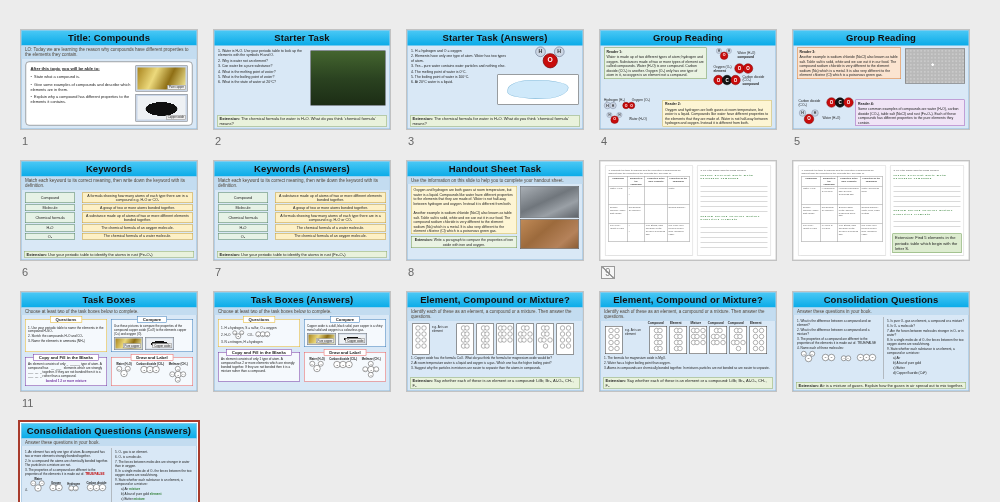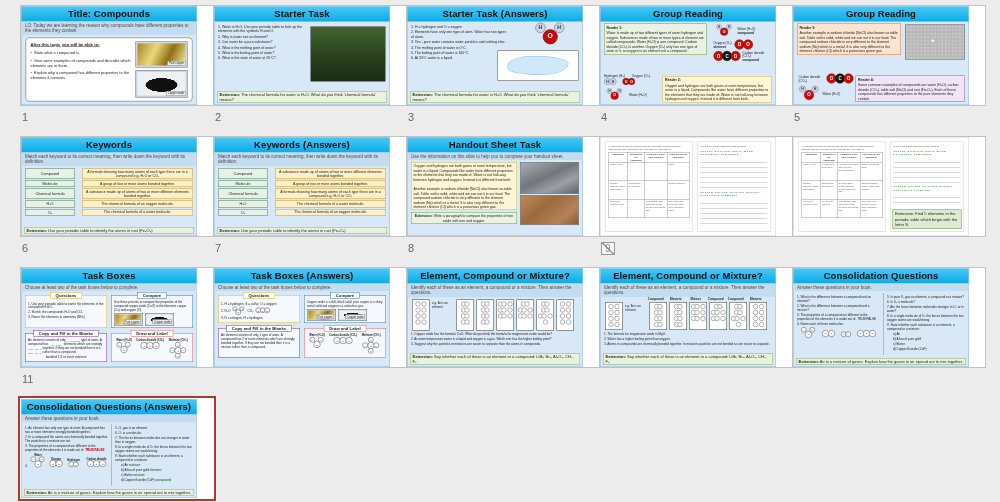--- a/index.html
+++ b/index.html
@@ -1,22 +1,22 @@
 <!DOCTYPE html>
 <html><head>
 <meta charset="utf-8">
 <style>
   html,body{margin:0;padding:0;}
   body{width:1000px;height:502px;background:#ececec;overflow:hidden;
        font-family:"Liberation Sans",sans-serif;-webkit-font-smoothing:antialiased;}
   .sorter{display:grid;grid-template-columns:repeat(5,176px);column-gap:17px;
           grid-auto-rows:131px;padding:6px 0 0 21px;}
   .cell{position:relative;}
-  .thumb{width:192px;height:99px;background:#fff;position:relative;overflow:hidden;
-         box-shadow:0 0 0 1px #c2c2c2;cursor:pointer;}
+  .thumb{width:176px;height:99px;background:#fff;position:relative;overflow:hidden;
+         box-shadow:0 0 0 1px #c2c2c2;cursor:pointer;margin-top:24px;}
   .cell.selected .thumb{box-shadow:0 0 0 1px #fff,0 0 0 3px #a83b2c;}
   .inner{width:352px;height:198px;transform:scale(.5);transform-origin:0 0;position:absolute;top:0;left:0;}
   .num{font-size:11px;color:#666;margin:6px 0 0 1px;}
   .hiddennum{display:inline-block;position:relative;border:1px solid #999;background:#f6f6f6;
              padding:0 3px;font-size:10px;color:#888;
              background-image:linear-gradient(to top right,transparent 45%,#999 46%,#999 54%,transparent 55%);}
   
   .sl{width:352px;height:198px;background:#d9e8f6;border:1px solid #8fb8d8;box-sizing:border-box;
       display:flex;flex-direction:column;position:relative;color:#1c1c1c;}
   .sl.white{background:#fff;border-color:#cfcfcf;}

